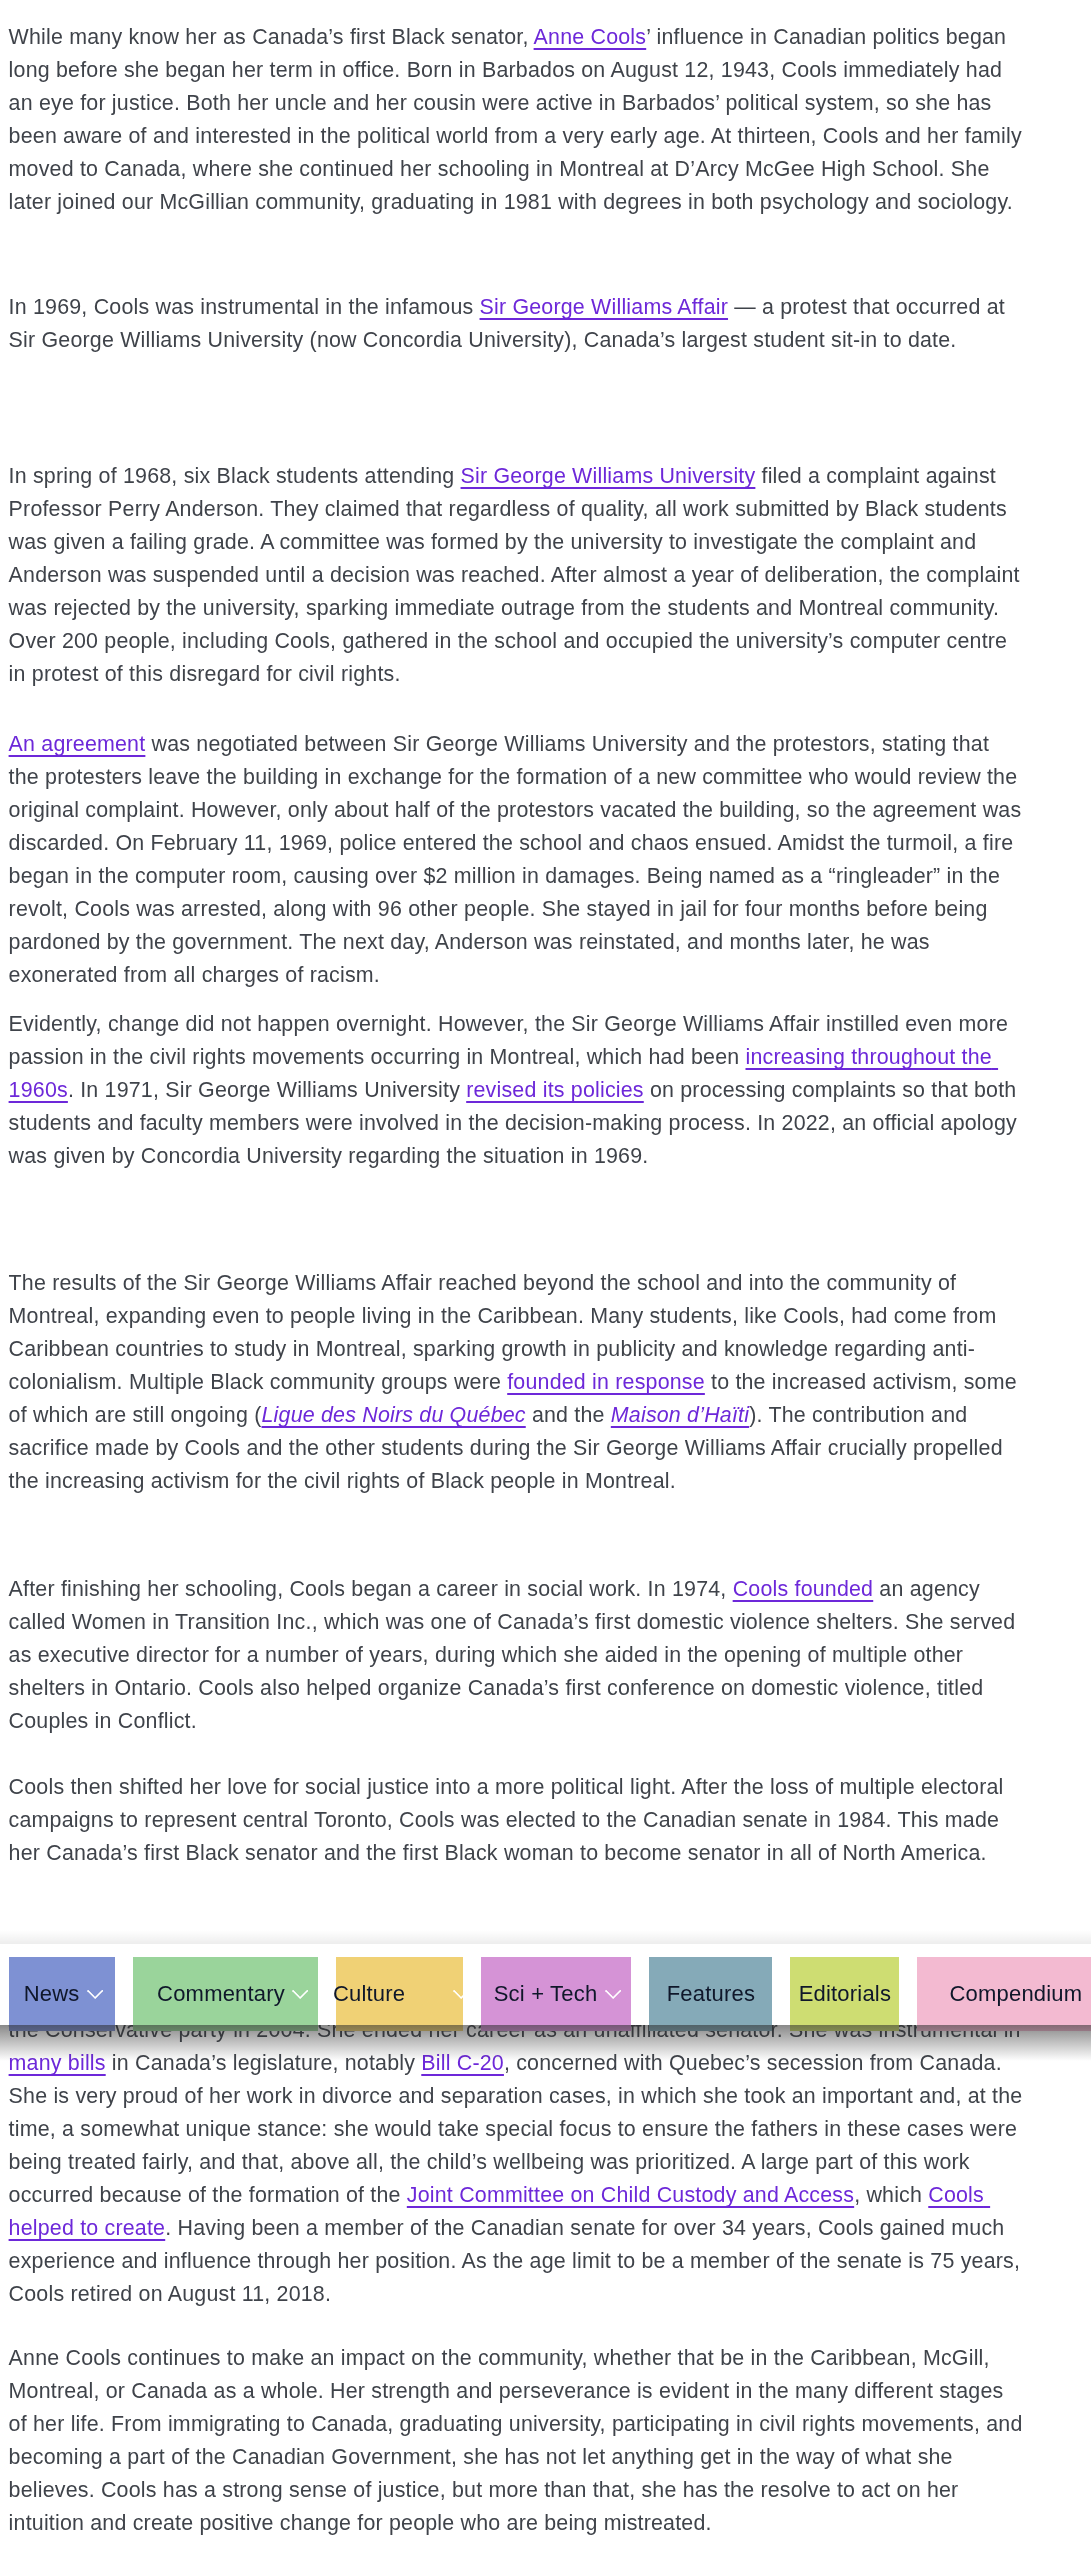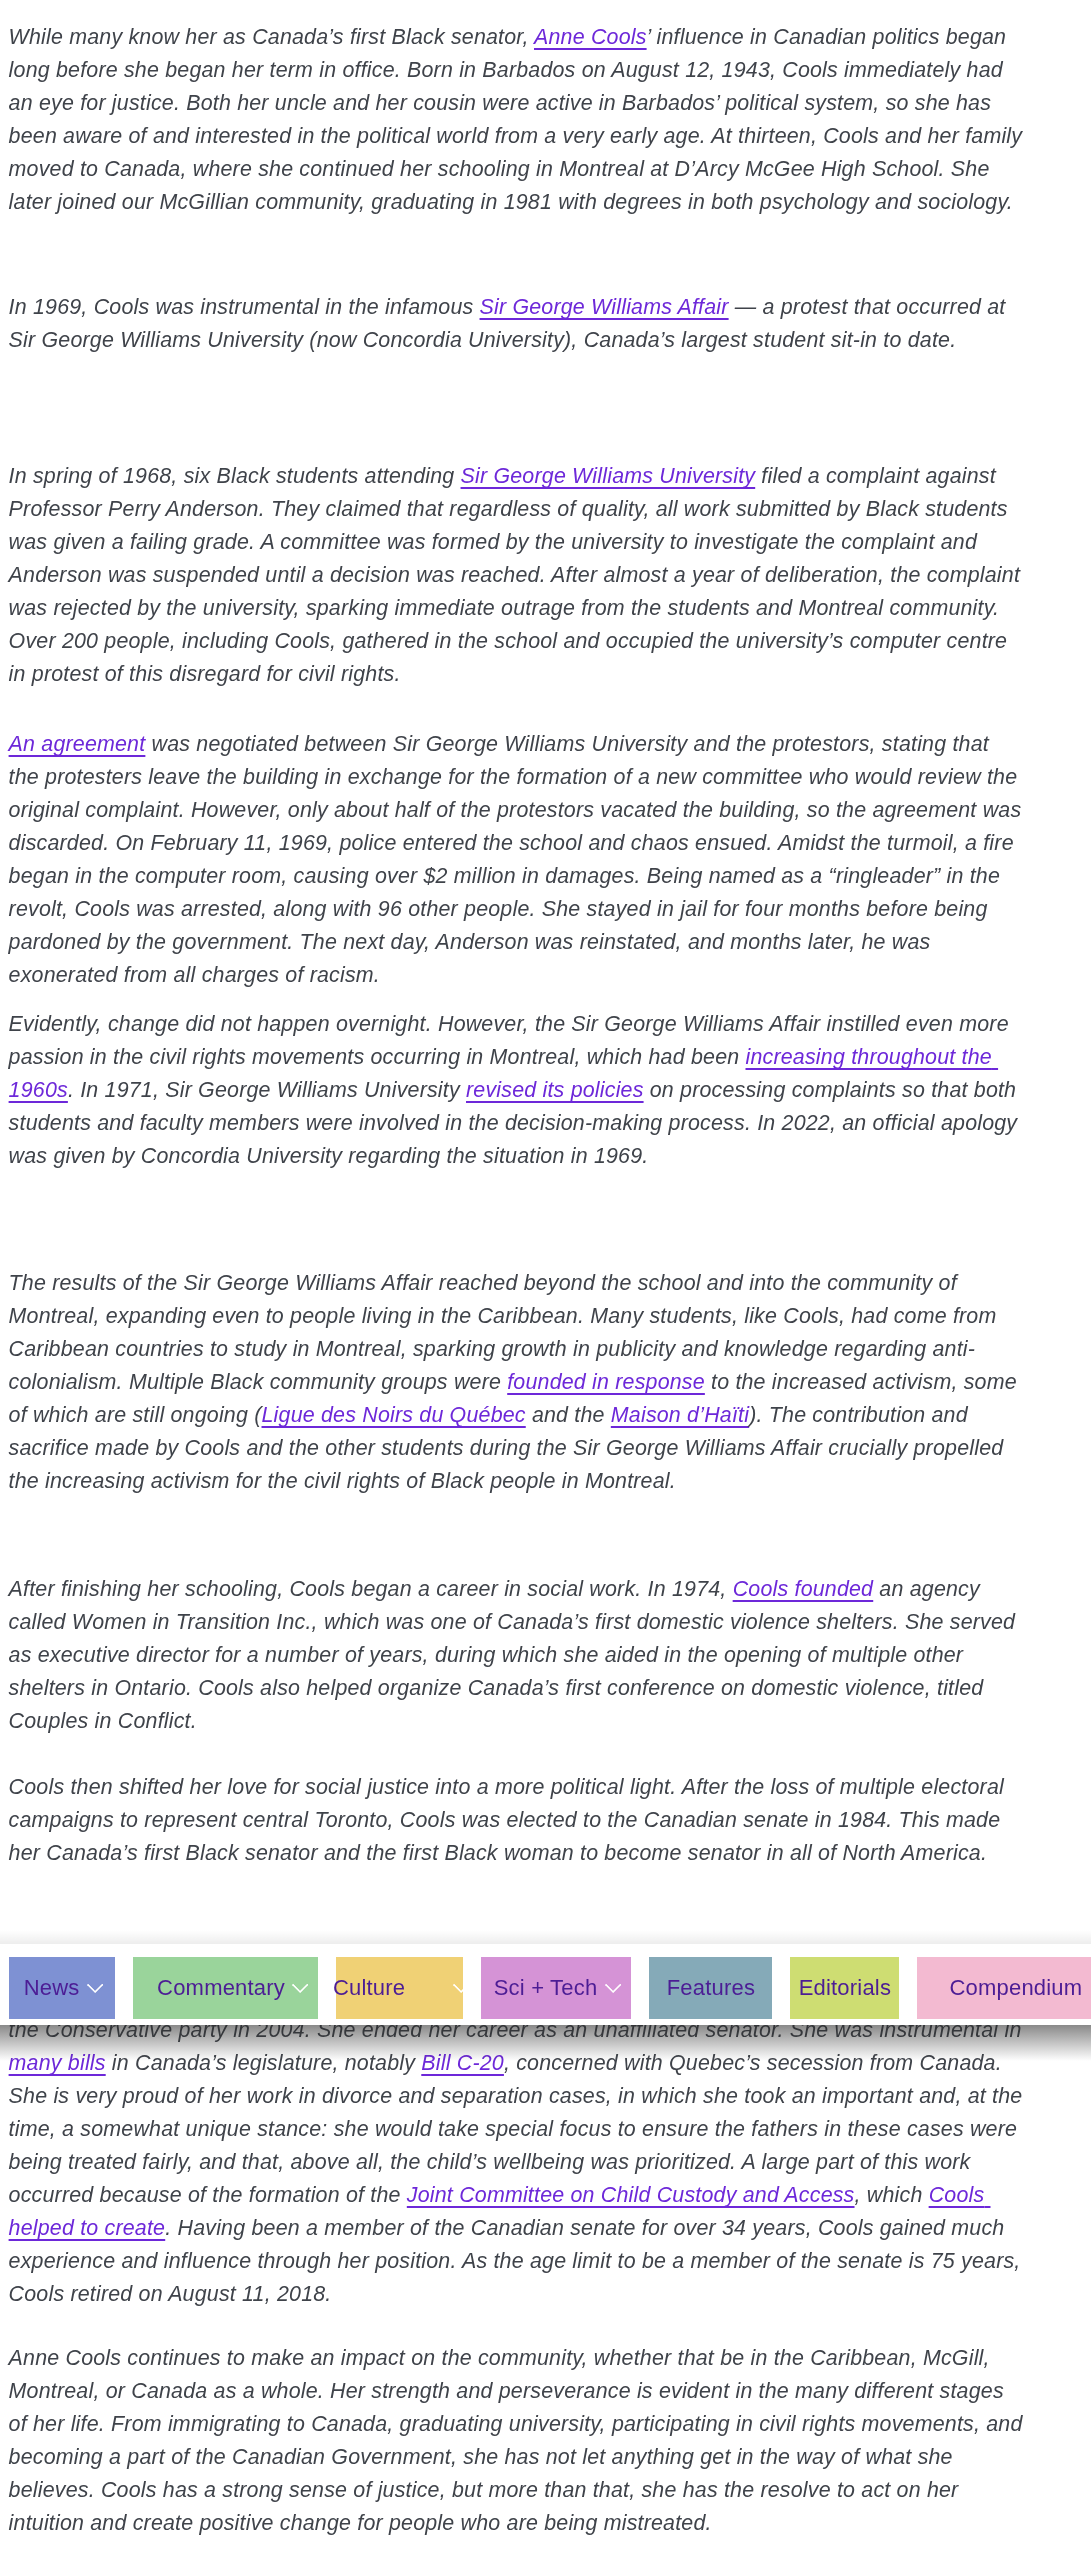--- a/index.html
+++ b/index.html
@@ -7,21 +7,21 @@
     position:relative;width:1092px;height:2576px;background:#ffffff;
     overflow:hidden;font-family:"Liberation Sans",sans-serif;
   }
   
   .article p{
     position:absolute;left:8.6px;width:1015px;margin:0;
     font-size:21.4px;line-height:33px;letter-spacing:0.2px;color:#3f434a;
   }
   .p1{top:21.4px}.p2{top:291px}.p3{top:460px}.p4{top:728px}.p5{top:1008px}
   .p6{top:1267px}.p7{top:1573px}.p8{top:1771px}.p9{top:2014px}.p10{top:2342px}
-  .seg{white-space:pre-wrap;font-style:italic;}
+  .seg{white-space:pre-wrap;}
   .link{
     color:#6d28d9;text-decoration:underline;
     text-decoration-thickness:1.7px;text-underline-offset:4.3px;
   }
   .it{font-style:italic}
   
   .catnav{
     position:absolute;left:0;top:1944px;width:1092px;height:81px;
     background:#ffffff;z-index:5;
   }
@@ -30,24 +30,24 @@
     background:linear-gradient(to top,rgba(0,0,0,0.07),rgba(0,0,0,0));
     pointer-events:none;
   }
   .catnav::after{
     content:"";position:absolute;left:0;right:0;top:81px;height:36px;
     background:linear-gradient(to bottom,rgba(40,40,40,0.55),rgba(40,40,40,0));
     pointer-events:none;
   }
   .navrow{position:absolute;left:9.4px;top:13px;display:flex;gap:18px;}
   .navbtn{
-    height:62px;border:none;border-radius:0;padding:0;
+    height:74px;border:none;border-radius:0;padding:0;
     display:flex;align-items:center;justify-content:center;
     font-family:"Liberation Sans",sans-serif;font-size:22px;
-    letter-spacing:0.2px;color:#4c1d95;cursor:pointer;flex:0 0 auto;
+    letter-spacing:0.2px;color:#0f172a;cursor:pointer;flex:0 0 auto;
   }
   .w-news{width:106px}.w-commentary{width:185px}.w-culture{width:127px}
   .w-scitech{width:150px}.w-features{width:123px}.w-editorials{width:109px}
   .w-compendium{width:197px}
   .chev{
     width:10.3px;height:10.3px;border-right:2.6px solid #fff;border-bottom:2.6px solid #fff;
     transform:rotate(45deg);margin-left:9.4px;margin-top:-6px;border-radius:0.9px;
     flex:0 0 auto;
   }
 </style>

